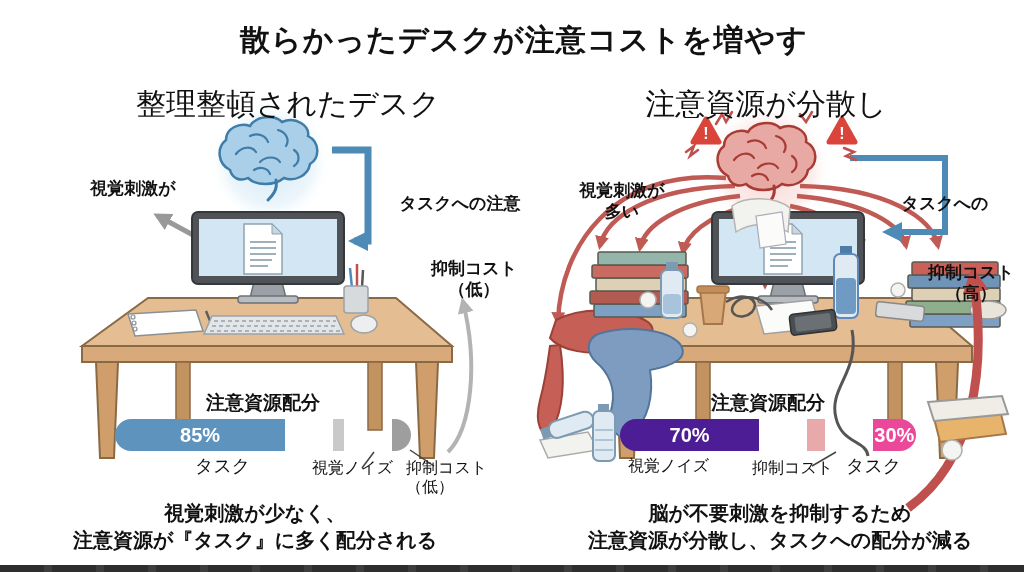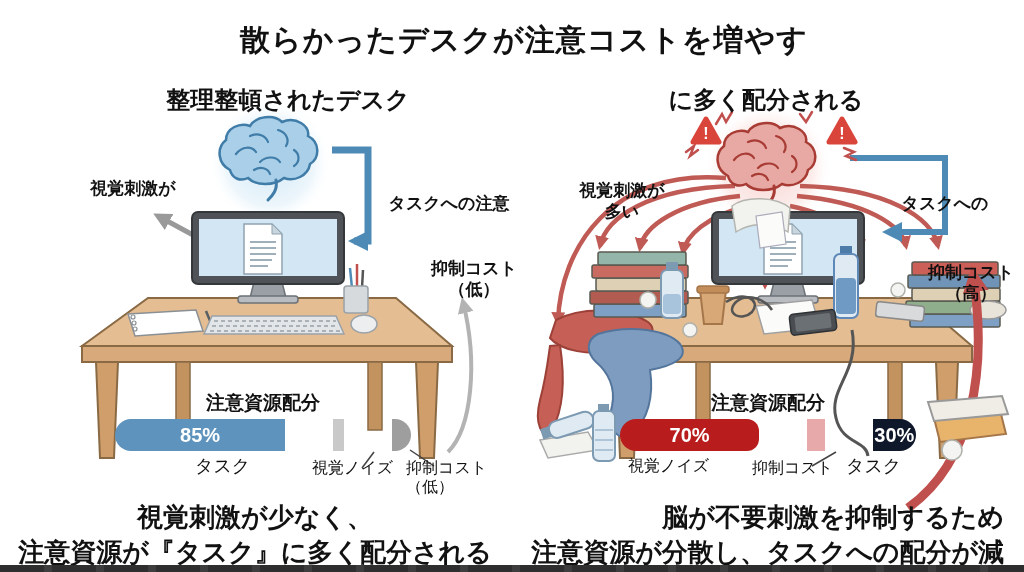--- a/index.html
+++ b/index.html
@@ -1,23 +1,23 @@
 <!DOCTYPE html>
 <html><head>
 <meta charset="utf-8">
 <style>
   html,body{margin:0;padding:0;}
   body{width:1024px;height:572px;position:relative;overflow:hidden;background:#ffffff;
        font-family:"Liberation Sans","DejaVu Sans",sans-serif;color:#111;}
   .abs{position:absolute;}
   .ttl{font-size:30px;font-weight:800;text-align:center;letter-spacing:1px;margin-left:12px;}
-  .hdr{font-size:24px;font-weight:700;text-align:center;}
+  .hdr{font-size:30px;font-weight:400;text-align:center;}
   .lbl{font-size:17px;font-weight:700;text-align:center;line-height:1.25;}
   .bar-title{font-size:19px;font-weight:700;text-align:center;}
-  .cap{font-size:26px;font-weight:700;text-align:center;line-height:1.35;}
+  .cap{font-size:20px;font-weight:700;text-align:center;line-height:1.35;}
   .bar{height:32px;border-radius:16px;overflow:hidden;display:flex;gap:48px;}
   .seg{height:100%;display:flex;align-items:center;justify-content:center;}
   .seg span{color:#fff;font-size:20px;font-weight:700;}
   .under{font-size:17px;font-weight:400;line-height:1.2;}
   .under.small{font-size:16px;}
   .footer-strip{left:0;top:565px;width:1024px;height:7px;
     background:repeating-linear-gradient(90deg,#2e2e2e 0 44px,#3d3d3d 44px 52px);}
   svg{position:absolute;left:0;top:0;}
 </style>
 </head>
@@ -253,21 +253,21 @@
     <line x1="812" y1="466" x2="836" y2="452" stroke="#444" stroke-width="1.5"></line>
   </g>
 </svg>
 
 <div class="abs ttl" style="left:0;top:20px;width:1024px;">散らかったデスクが注意コストを増やす</div>
 
 <div class="abs hdr" style="left:38px;top:84px;width:500px;">整理整頓されたデスク</div>
 <div class="abs lbl" style="left:58px;top:178px;width:150px;">
   <div>視覚刺激が</div>
 </div>
-<div class="abs lbl" style="left:381px;top:193px;width:136px;">タスクへの注意</div>
+<div class="abs lbl" style="left:392px;top:193px;width:136px;">タスクへの注意</div>
 <div class="abs lbl" style="left:418px;top:258px;width:112px;">
   <div>抑制コスト</div>
   <div>（低）</div>
 </div>
 <div class="abs bar-title" style="left:115px;top:390px;width:296px;">注意資源配分</div>
 
 <div class="abs bar" style="left:115px;top:419px;width:296px;">
   <div class="seg" style="width:252px;background:#5e93bd;">
     <span>85%</span>
   </div>
@@ -279,45 +279,45 @@
 <div class="abs under small" style="left:312px;top:458px;width:96px;">視覚ノイズ</div>
 <div class="abs under small" style="left:406px;top:458px;width:104px;">
   <div>抑制コスト</div>
   <div>（低）</div>
 </div>
 <div class="abs cap" style="left:15px;top:500px;width:480px;">
   <div>視覚刺激が少なく、</div>
   <div>注意資源が『タスク』に多く配分される</div>
 </div>
 
-<div class="abs hdr" style="left:516px;top:84px;width:500px;">に多く配分される</div>
+<div class="abs hdr" style="left:516px;top:84px;width:500px;">注意資源が分散し</div>
 <div class="abs lbl" style="left:552px;top:180px;width:140px;">
   <div>視覚刺激が</div>
   <div>多い</div>
 </div>
 <div class="abs lbl" style="left:878px;top:193px;width:134px;">
   <div>タスクへの</div>
 </div>
 <div class="abs lbl" style="left:918px;top:262px;width:106px;">
   <div>抑制コスト</div>
   <div>（高）</div>
 </div>
 <div class="abs bar-title" style="left:620px;top:390px;width:296px;">注意資源配分</div>
 
 <div class="abs bar" style="left:620px;top:419px;width:296px;">
-  <div class="seg" style="width:206px;background:#b91c1c;border-radius:12px;">
+  <div class="seg" style="width:206px;background:#4c1d95;">
     <span>70%</span>
   </div>
   <div class="seg" style="width:26px;background:#e8a9ab;"></div>
-  <div class="seg" style="width:64px;background:#0f172a;text-align:center;">
+  <div class="seg" style="width:64px;background:#ec4899;text-align:center;">
     <span>30%</span>
   </div>
 </div>
 
 <div class="abs under small" style="left:628px;top:456px;width:110px;">視覚ノイズ</div>
 <div class="abs under small" style="left:752px;top:458px;width:100px;">抑制コスト</div>
 <div class="abs under" style="left:846px;top:456px;width:84px;font-size:18px;">タスク</div>
-<div class="abs cap" style="left:524px;top:500px;width:480px;text-align:right;">
+<div class="abs cap" style="left:540px;top:500px;width:480px;">
   <div>脳が不要刺激を抑制するため</div>
   <div>注意資源が分散し、タスクへの配分が減る</div>
 </div>
 
 <div class="abs footer-strip"></div>
 
 </body></html>

